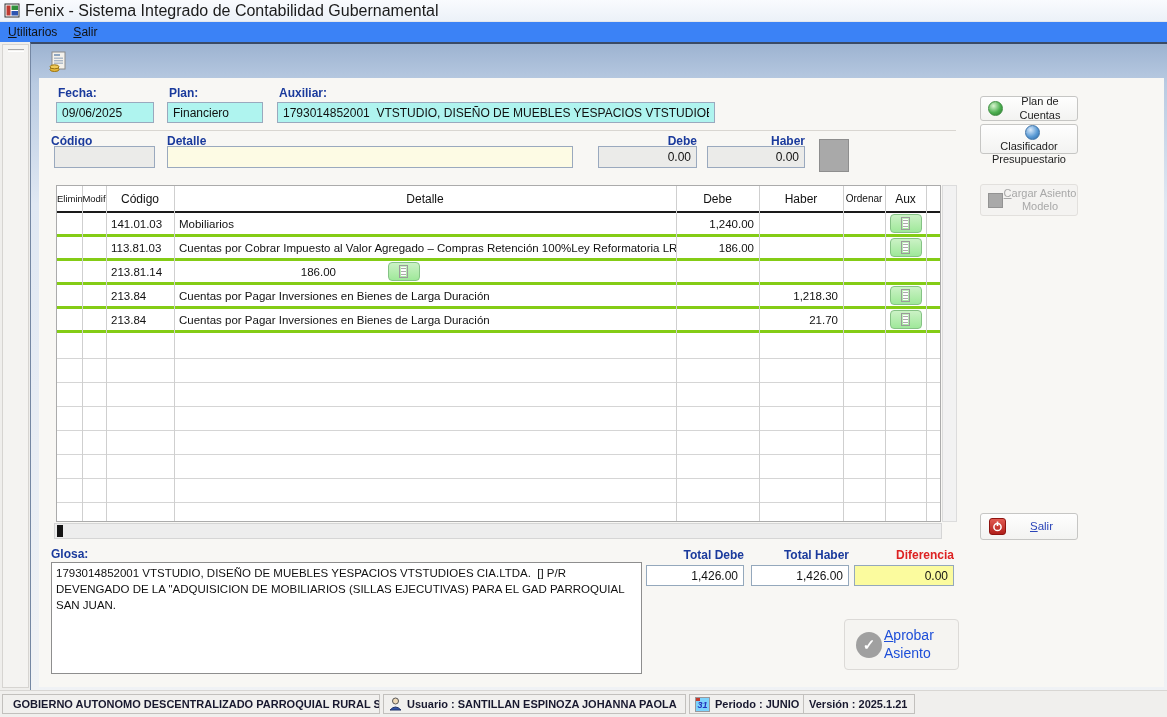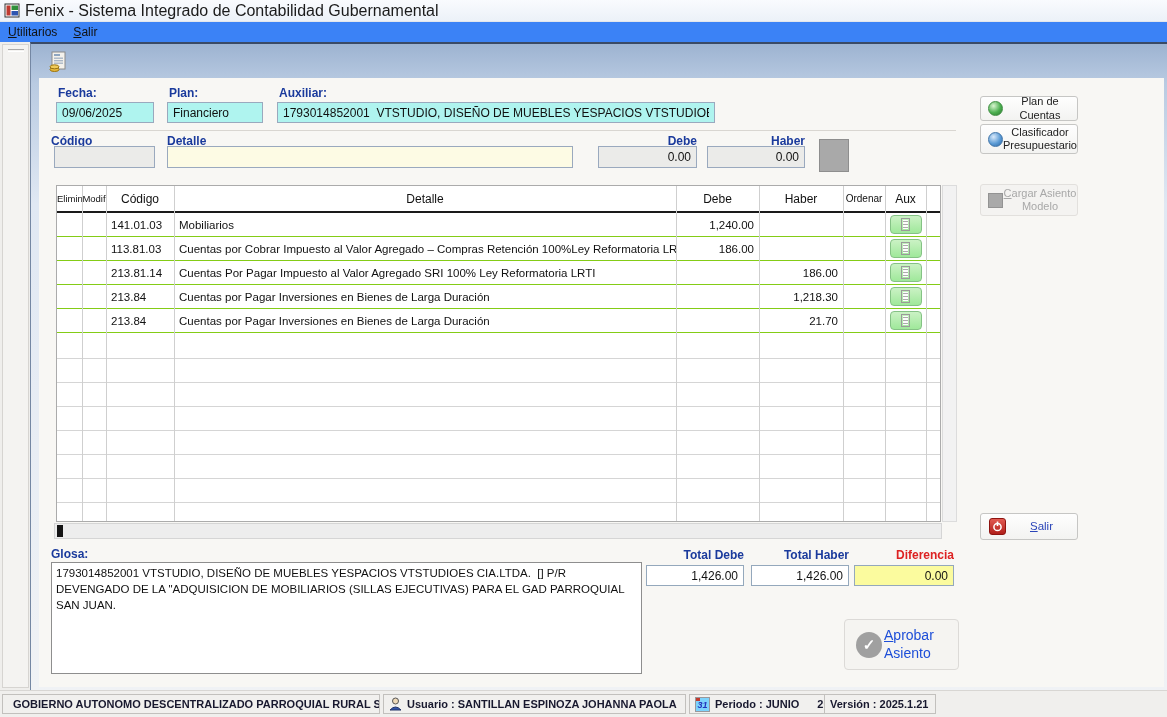--- a/index.html
+++ b/index.html
@@ -40,21 +40,21 @@
   .yellowish { background:#FDFBE4; }
   .numr { text-align:right; }
   .sep { position:absolute; height:1px; background:#D9D6D1; }
 
   
   .table { position:absolute; left:17px; top:107px; width:885px; height:337px; background:#fff;
     border:1px solid #ABABAB; overflow:hidden; }
   .thead { display:flex; height:27px; border-bottom:2px solid #1A1A1A; align-items:center; background:#fff; }
   .th { font-size:12px; color:#111; text-align:center; overflow:hidden; white-space:nowrap; }
   .th.small { font-size:9.5px; }
-  .trow { display:flex; height:24px; border-bottom:1px solid #84cc16; align-items:center; background:transparent; }
+  .trow { display:flex; height:24px; border-bottom:3px solid #84cc16; align-items:center; background:transparent; }
   .td { font-size:11.5px; color:#111; overflow:hidden; white-space:nowrap; height:100%; display:flex; align-items:center; }
   .td.right { justify-content:flex-end; padding-right:5px; }
   .td.pl { padding-left:5px; }
   .tfill { position:absolute; left:0; right:0; top:149px; bottom:0;
     background:repeating-linear-gradient(to bottom,#FFFFFF 0 23px,#D5D5D5 23px 24px); }
   .colsep { position:absolute; top:0; bottom:0; width:1px; background:#CFCFCF; z-index:3; pointer-events:none; }
 
   .auxbtn { width:32px; height:19px; border:1px solid #85C285; border-radius:4px;
     background:linear-gradient(180deg,#CBF2C5 0%,#9FE89A 100%); display:flex; align-items:center; justify-content:center; cursor:pointer; }
   .auxdoc { width:9px; height:13px; background:#FDFDFD; border:1px solid #9A9A9A;
@@ -192,21 +192,20 @@
           <span class="td" style="width:41px; justify-content:center;">
               <span class="auxbtn">
                 <span class="auxdoc"></span>
               </span>
             </span>
         </div>
         <div class="trow">
           <span class="td" style="width:25px;"></span>
             <span class="td" style="width:24px;"></span>
           <span class="td pl" style="width:68px;">213.81.14</span>
-          <span class="td pl" style="width:502px;">Cuentas Por Pagar Impuesto al Valor Agregado SRI 100% Ley Reformatoria LRTI</span>
           <span class="td right" style="width:83px;"></span>
           <span class="td right" style="width:84px;">186.00</span>
           <span class="td" style="width:42px;"></span>
           <span class="td" style="width:41px; justify-content:center;">
               <span class="auxbtn">
                 <span class="auxdoc"></span>
               </span>
             </span>
         </div>
         <div class="trow">
@@ -266,21 +265,21 @@
 
       <div class="aprobar-btn">
         <span class="checkcircle">✓</span>
         <span class="aprobar-cap ul-first">Aprobar Asiento</span>
       </div>
 
       <div class="btn" style="left:941px; top:18px; width:98px; height:25px;">
         <span class="sphere green"></span>
         <span class="cap">Plan de Cuentas</span>
       </div>
-      <div class="btn" style="left:941px; top:46px; width:98px; height:30px;">
+      <div class="btn" style="left:941px; top:46px; width:98px; height:30px;flex-direction:column;">
         <span class="sphere blue"></span>
         <span class="cap">Clasificador Presupuestario</span>
       </div>
       <div class="btn disabled" style="left:941px; top:106px; width:98px; height:32px;">
         <span class="graysq"></span>
         <span class="cap ul-first">Cargar Asiento Modelo</span>
       </div>
       <div class="btn" style="left:941px; top:435px; width:98px; height:27px;">
         <span class="powericon">
           <svg width="11" height="11" viewBox="0 0 11 11">
@@ -309,18 +308,18 @@
       </svg>
       <span class="sb-txt">Usuario : SANTILLAN ESPINOZA JOHANNA PAOLA</span>
     </div>
     <div class="sb-sec" style="left:689px; width:156px;">
       <span class="cal">
           <span>31</span>
         </span>
       <span class="sb-txt">Periodo : JUNIO</span>
       <span class="sb-txt" style="margin-left:18px;">2025</span>
     </div>
-    <div class="sb-sec" style="left:824px; width:112px;align-items:center;">
+    <div class="sb-sec" style="left:803px; width:112px;align-items:center;">
       <span class="sb-txt" style="margin-left:0;">Versión : 2025.1.21</span>
     </div>
   </div>
 
 </div>
 
 </body></html>

